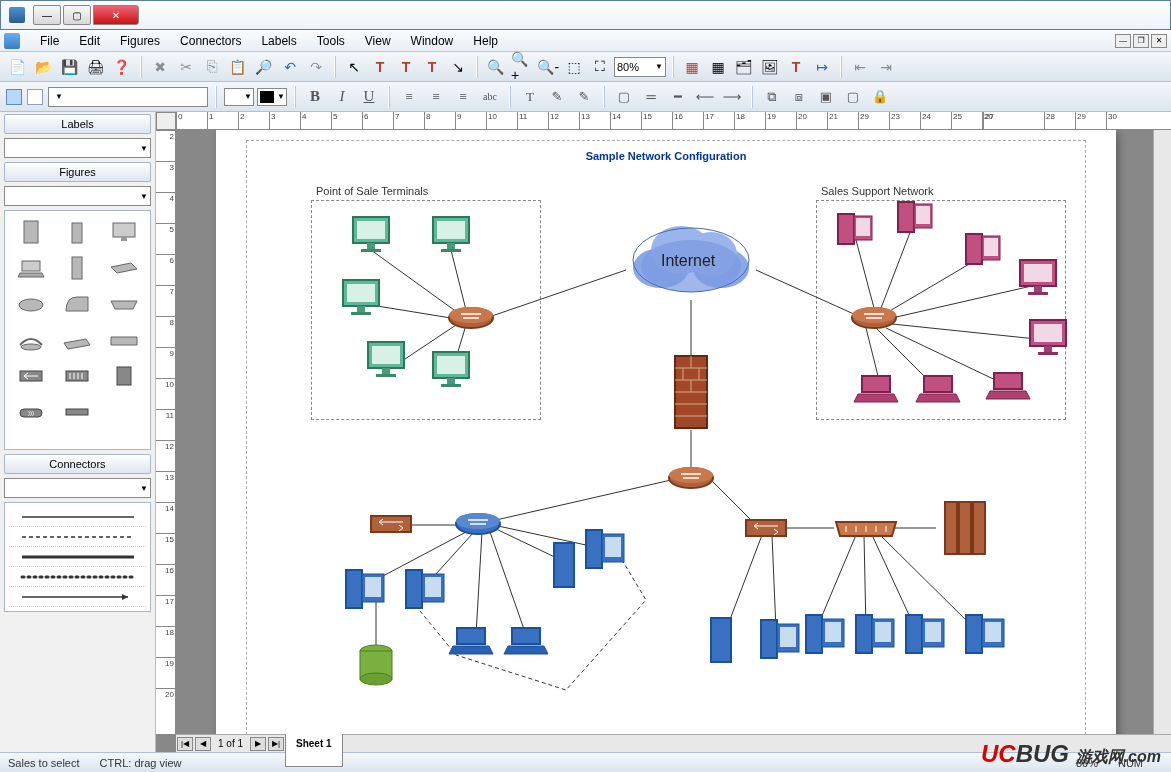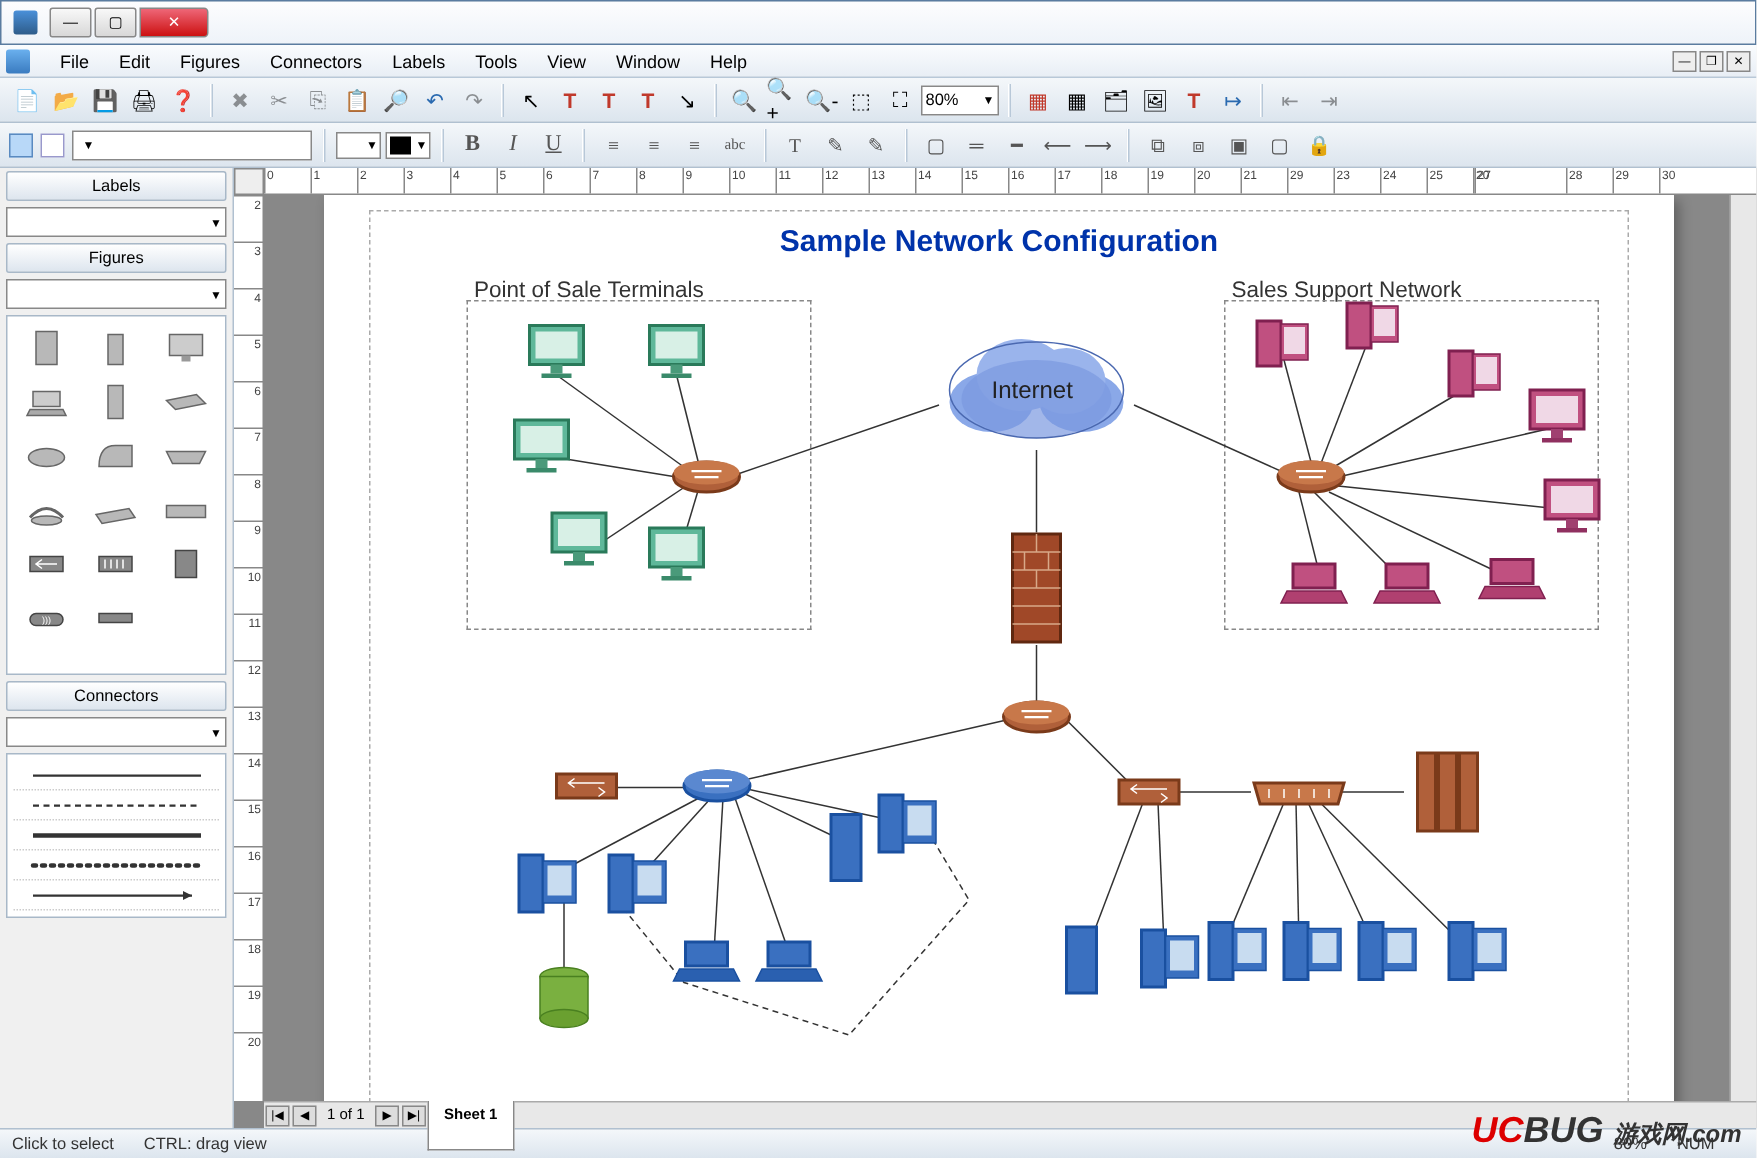--- a/index.html
+++ b/index.html
@@ -72,23 +72,23 @@
 .navbtn { width:16px; height:14px; border:1px solid #888; background:#ddd; margin:0 1px; display:flex; align-items:center; justify-content:center; font-size:8px; }
 .sheet-tab { padding:17px 10px; background:#fff; border:1px solid #888; border-top:none; font-weight:bold; }
 .hscroll { flex:1; background:#e8e8e8; margin-left:10px; }
 
 
 .statusbar { height:20px; background:linear-gradient(#f4f7fa,#dce5ee); border-top:1px solid #b0c0d0; display:flex; align-items:center; padding:0 8px; font-size:11px; color:#333; }
 .statusbar .sseg { margin-right:20px; }
 .statusbar .spacer { flex:1; }
 
 
-.diag-title { position:absolute; top:20px; width:100%; text-align:center; color:#0033aa; font-weight:bold; font-size:20px; }
+.diag-title { position:absolute; top:20px; width:100%; text-align:center; color:#0033aa; font-weight:bold; font-size:11px; }
 .diag-group { position:absolute; border:1px dashed #888; }
-.diag-label { position:absolute; font-size:15px; color:#333; }
+.diag-label { position:absolute; font-size:11px; color:#333; }
 
 
 .watermark { position:absolute; bottom:4px; right:10px; font-size:24px; font-weight:bold; font-style:italic; }
 .watermark .uc { color:#d00; }
 .watermark .bug { color:#333; }
 .watermark .cn { font-size:16px; color:#333; }
 
 
 svg { display:block; }
 </style>
@@ -617,21 +617,21 @@
       <div style="padding:0 6px;">1 of 1</div>
       <div class="navbtn">▶</div>
       <div class="navbtn">▶|</div>
       <div class="sheet-tab">Sheet 1</div>
       <div class="hscroll"></div>
     </div>
   </div>
 </div>
 
 <div class="statusbar">
-  <div class="sseg">Click to select</div>
+  <div class="sseg">Sales to select</div>
   <div class="sseg">CTRL: drag view</div>
   <div class="spacer"></div>
   <div class="sseg">80%</div>
   <div class="sseg">NUM</div>
 </div>
 
 <div class="watermark">
   <span class="uc">UC</span><span class="bug">BUG</span>
   <span class="cn">游戏网</span><span class="cn">.com</span>
 </div>

